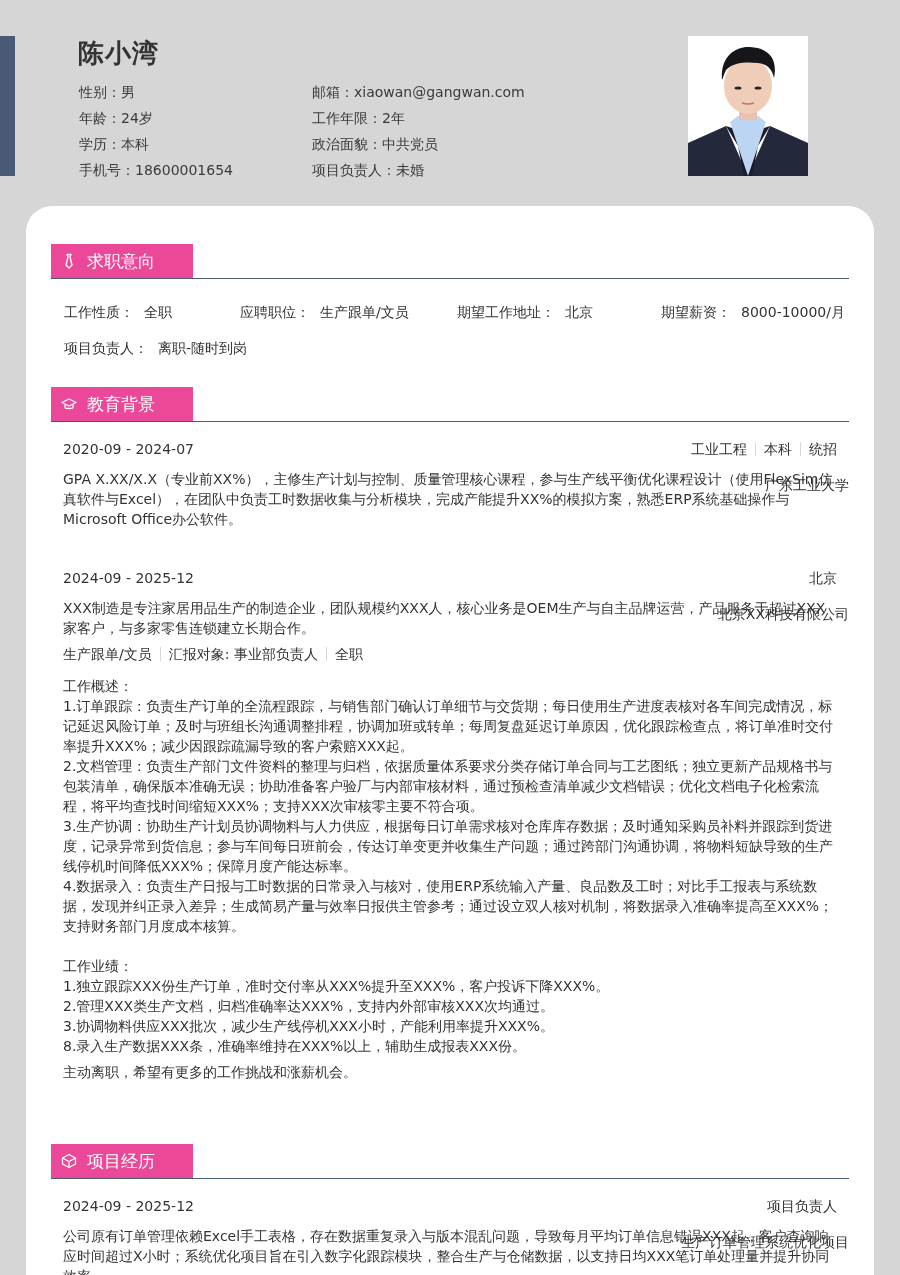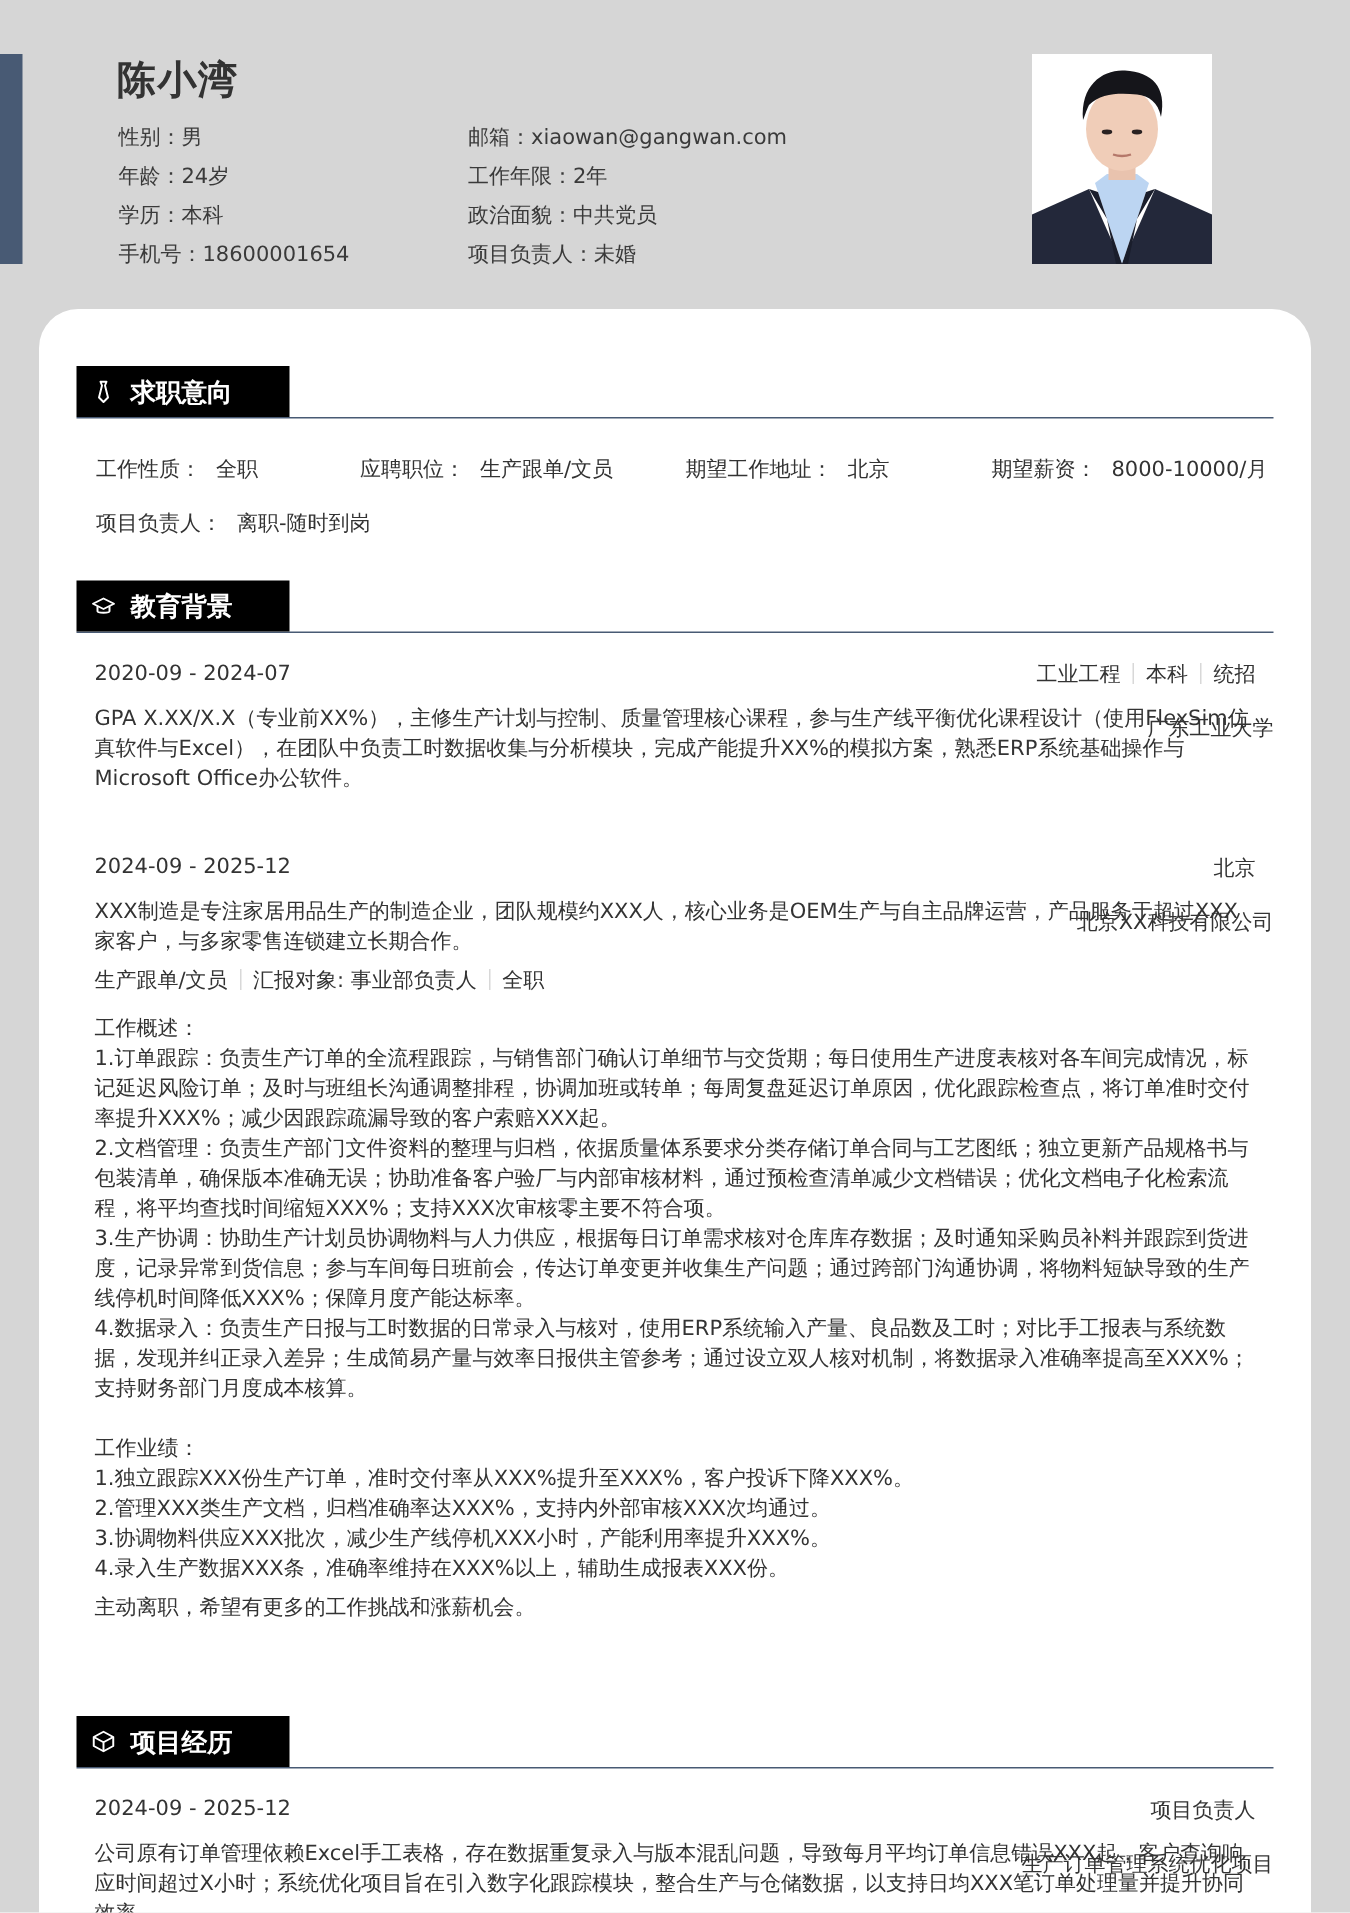--- a/index.html
+++ b/index.html
@@ -22,21 +22,21 @@
   .photo svg { display:block; }
 
   .card {
     position:absolute; left:26px; top:206px; width:848px; height:1100px;
     background:#fff; border-radius:26px;
   }
   .section { position:absolute; left:25px; width:798px; }
   .sec-head { position:relative; height:34px; border-bottom:1px solid #485a74; }
   .sec-tab {
     position:absolute; left:0; top:0; width:142px; height:34px;
-    background:#000000; color:#fff; font-size:17px; font-weight:bold;
+    background:#ec4899; color:#fff; font-size:17px; font-weight:normal;
     display:flex; align-items:center;text-align:right;
   }
   .sec-tab .ico { width:16px; height:16px; margin-left:10px; margin-right:10px; display:inline-block; }
   .sec-tab .ico svg { display:block; }
 
   .intent-row { position:absolute; font-size:14px; color:#333; white-space:nowrap; }
   .intent-row .lbl { color:#333; margin-right:10px; }
 
   .entry-head { position:relative; height:22px; font-size:14px; color:#333; }
   .entry-head .d { position:absolute; left:12px; top:0; }
@@ -156,21 +156,21 @@
       <p>1.订单跟踪：负责生产订单的全流程跟踪，与销售部门确认订单细节与交货期；每日使用生产进度表核对各车间完成情况，标记延迟风险订单；及时与班组长沟通调整排程，协调加班或转单；每周复盘延迟订单原因，优化跟踪检查点，将订单准时交付率提升XXX%；减少因跟踪疏漏导致的客户索赔XXX起。</p>
       <p>2.文档管理：负责生产部门文件资料的整理与归档，依据质量体系要求分类存储订单合同与工艺图纸；独立更新产品规格书与包装清单，确保版本准确无误；协助准备客户验厂与内部审核材料，通过预检查清单减少文档错误；优化文档电子化检索流程，将平均查找时间缩短XXX%；支持XXX次审核零主要不符合项。</p>
       <p>3.生产协调：协助生产计划员协调物料与人力供应，根据每日订单需求核对仓库库存数据；及时通知采购员补料并跟踪到货进度，记录异常到货信息；参与车间每日班前会，传达订单变更并收集生产问题；通过跨部门沟通协调，将物料短缺导致的生产线停机时间降低XXX%；保障月度产能达标率。</p>
       <p>4.数据录入：负责生产日报与工时数据的日常录入与核对，使用ERP系统输入产量、良品数及工时；对比手工报表与系统数据，发现并纠正录入差异；生成简易产量与效率日报供主管参考；通过设立双人核对机制，将数据录入准确率提高至XXX%；支持财务部门月度成本核算。</p>
     </div>
     <div class="para" style="margin-top:20px;">
       <p>工作业绩：</p>
       <p>1.独立跟踪XXX份生产订单，准时交付率从XXX%提升至XXX%，客户投诉下降XXX%。</p>
       <p>2.管理XXX类生产文档，归档准确率达XXX%，支持内外部审核XXX次均通过。</p>
       <p>3.协调物料供应XXX批次，减少生产线停机XXX小时，产能利用率提升XXX%。</p>
-      <p>4.录入生产数据XXX条，准确率维持在XXX%以上，辅助生成报表XXX份。</p>
+      <p>8.录入生产数据XXX条，准确率维持在XXX%以上，辅助生成报表XXX份。</p>
     </div>
     <div class="para" style="margin-top:6px;">
       <p>主动离职，希望有更多的工作挑战和涨薪机会。</p>
     </div>
   </div>
 
   <div class="section" style="top:938px;">
     <div class="sec-head">
       <div class="sec-tab">
         <span class="ico">

